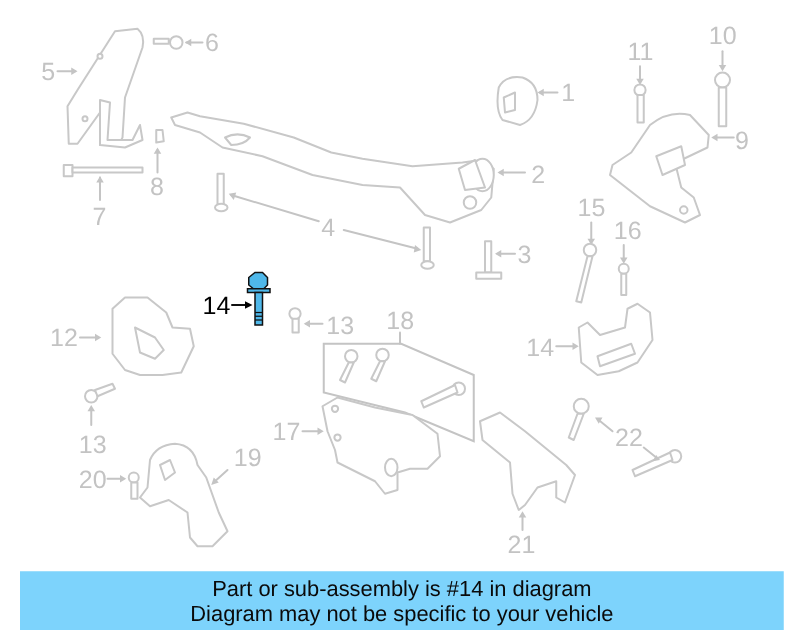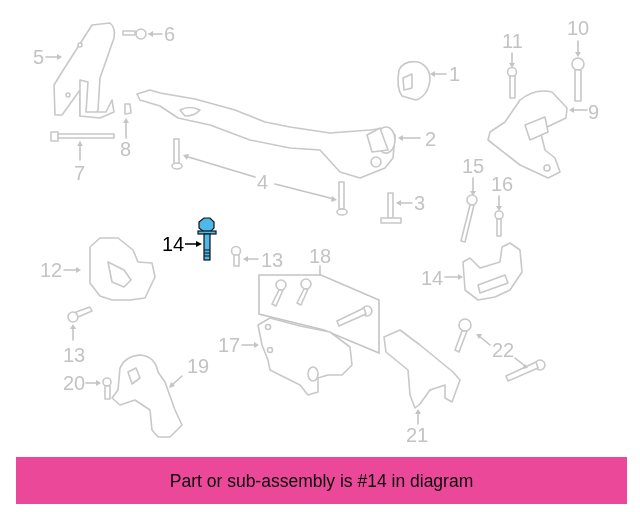--- a/index.html
+++ b/index.html
@@ -4,21 +4,21 @@
 <style>
   html,body{margin:0;padding:0;background:#fff;}
   body{width:640px;height:512px;position:relative;overflow:hidden;font-family:"Liberation Sans",sans-serif;}
   #diagram{position:absolute;left:0;top:0;width:640px;height:512px;}
   .part{fill:#fff;stroke:#c8c8c8;stroke-width:1.6;stroke-linejoin:round;stroke-linecap:round;}
   .line{fill:none;stroke:#c4c4c4;stroke-width:1.6;stroke-linecap:round;}
   .lbl{font-family:"Liberation Sans",sans-serif;font-size:20px;fill:#c3c3c3;}
   .lbl-hi{font-family:"Liberation Sans",sans-serif;font-size:20px;fill:#000;}
   .arrow{fill:#c4c4c4;}
   .hi{fill:#4fb8ea;stroke:#111;stroke-width:1.2;}
-  #banner{position:absolute;left:16px;top:457px;width:611px;height:47px;background:#ec4899;
+  #banner{position:absolute;left:16px;top:457px;width:611px;height:47px;background:#7dd3fc;
     display:flex;flex-direction:column;align-items:center;justify-content:center;color:#0a0a0a;
     font-size:17.5px;line-height:20px;}
   #banner span{display:block;}
 </style>
 </head>
 <body>
 
 <svg id="diagram" viewBox="0 0 640 512" xmlns="http://www.w3.org/2000/svg">
 
   <g>
@@ -238,13 +238,14 @@
     <line x1="204" y1="253" x2="210" y2="253" stroke="#111" stroke-width="1"></line>
     <line x1="204" y1="256" x2="210" y2="256" stroke="#111" stroke-width="1"></line>
   </g>
   <line x1="185" y1="244" x2="198" y2="244" stroke="#000" stroke-width="1.5"></line>
   <polygon points="202,244 196,241 196,247" fill="#000"></polygon>
   <text class="lbl-hi" x="162" y="251">14</text>
 </svg>
 
 <div id="banner">
   <span>Part or sub-assembly is #14 in diagram</span>
+  <span>Diagram may not be specific to your vehicle</span>
 </div>
 
 </body></html>

